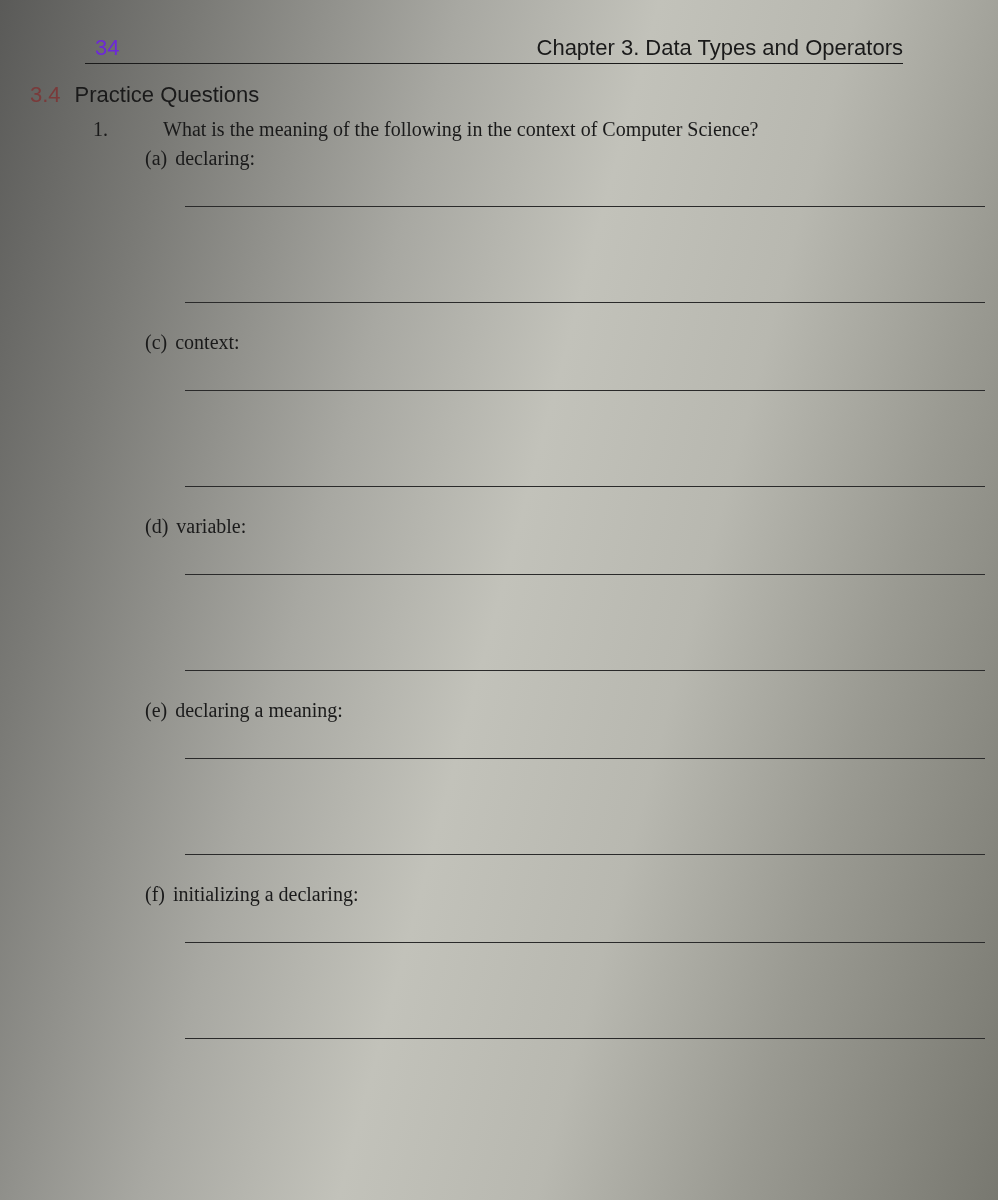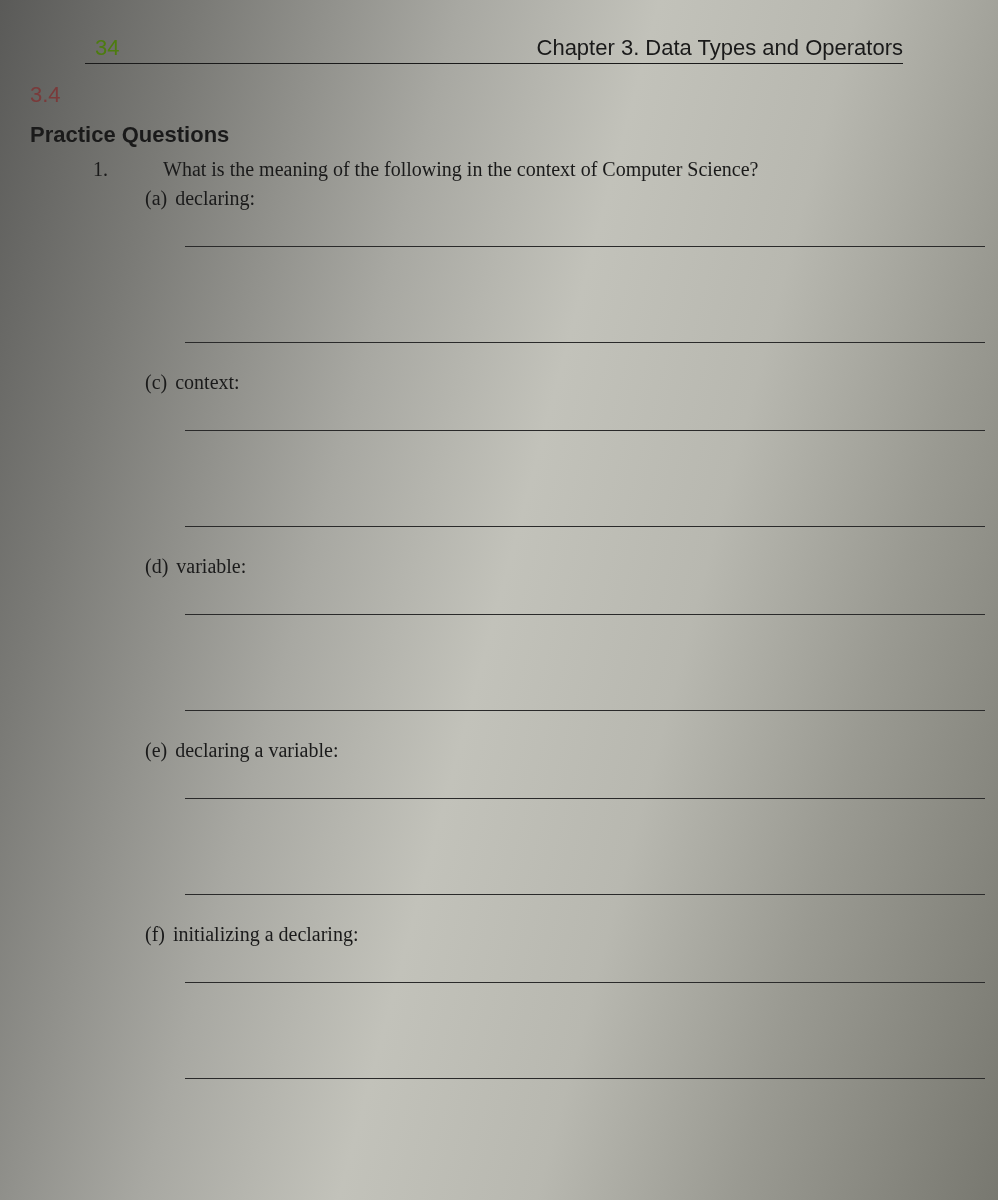--- a/index.html
+++ b/index.html
@@ -27,49 +27,48 @@
       display: flex;
       justify-content: space-between;
       align-items: flex-end;
       border-bottom: 1.5px solid #1a1a1a;
       padding: 0 0 2px 0;
       margin: 0 95px 0 85px;
     }
     .page-number {
       font-family: 'Trebuchet MS', Arial, sans-serif;
       font-size: 22px;
-      color: #4d7c0f;
+      color: #6d28d9;
       font-weight: 400;
       padding-left: 10px;
     }
     .chapter-title {
       font-family: 'Trebuchet MS', Arial, sans-serif;
       font-size: 22px;
       color: #1a1a1a;
       font-weight: 400;
       text-align: center;
     }
     .section-heading {
       display: flex;
       align-items: baseline;
       gap: 14px;
       margin: 18px 0 0 30px;
-      flex-direction: column;
     }
     .section-number {
       font-family: 'Trebuchet MS', Arial, sans-serif;
       font-size: 22px;
       color: #7a3a3a;
       font-weight: 400;
     }
     .section-title {
       font-family: 'Trebuchet MS', Arial, sans-serif;
       font-size: 22px;
       color: #1a1a1a;
-      font-weight: 700;
+      font-weight: 400;
     }
     .question-block {
       margin: 10px 0 0 90px;
     }
     .question-line {
       display: flex;
       align-items: baseline;
       gap: 8px;
     }
     .question-num {
@@ -156,21 +155,21 @@
       <span class="sub-label">(d)</span>
       <span class="sub-text">variable:</span>
       <div class="answer-lines">
         <div class="answer-line"></div>
         <div class="answer-line"></div>
       </div>
     </div>
 
     <div class="sub-question-later">
       <span class="sub-label">(e)</span>
-      <span class="sub-text">declaring a variable:</span>
+      <span class="sub-text">declaring a meaning:</span>
       <div class="answer-lines">
         <div class="answer-line"></div>
         <div class="answer-line"></div>
       </div>
     </div>
 
     <div class="sub-question-later">
       <span class="sub-label">(f)</span>
       <span class="sub-text">initializing a declaring:</span>
       <div class="answer-lines">

